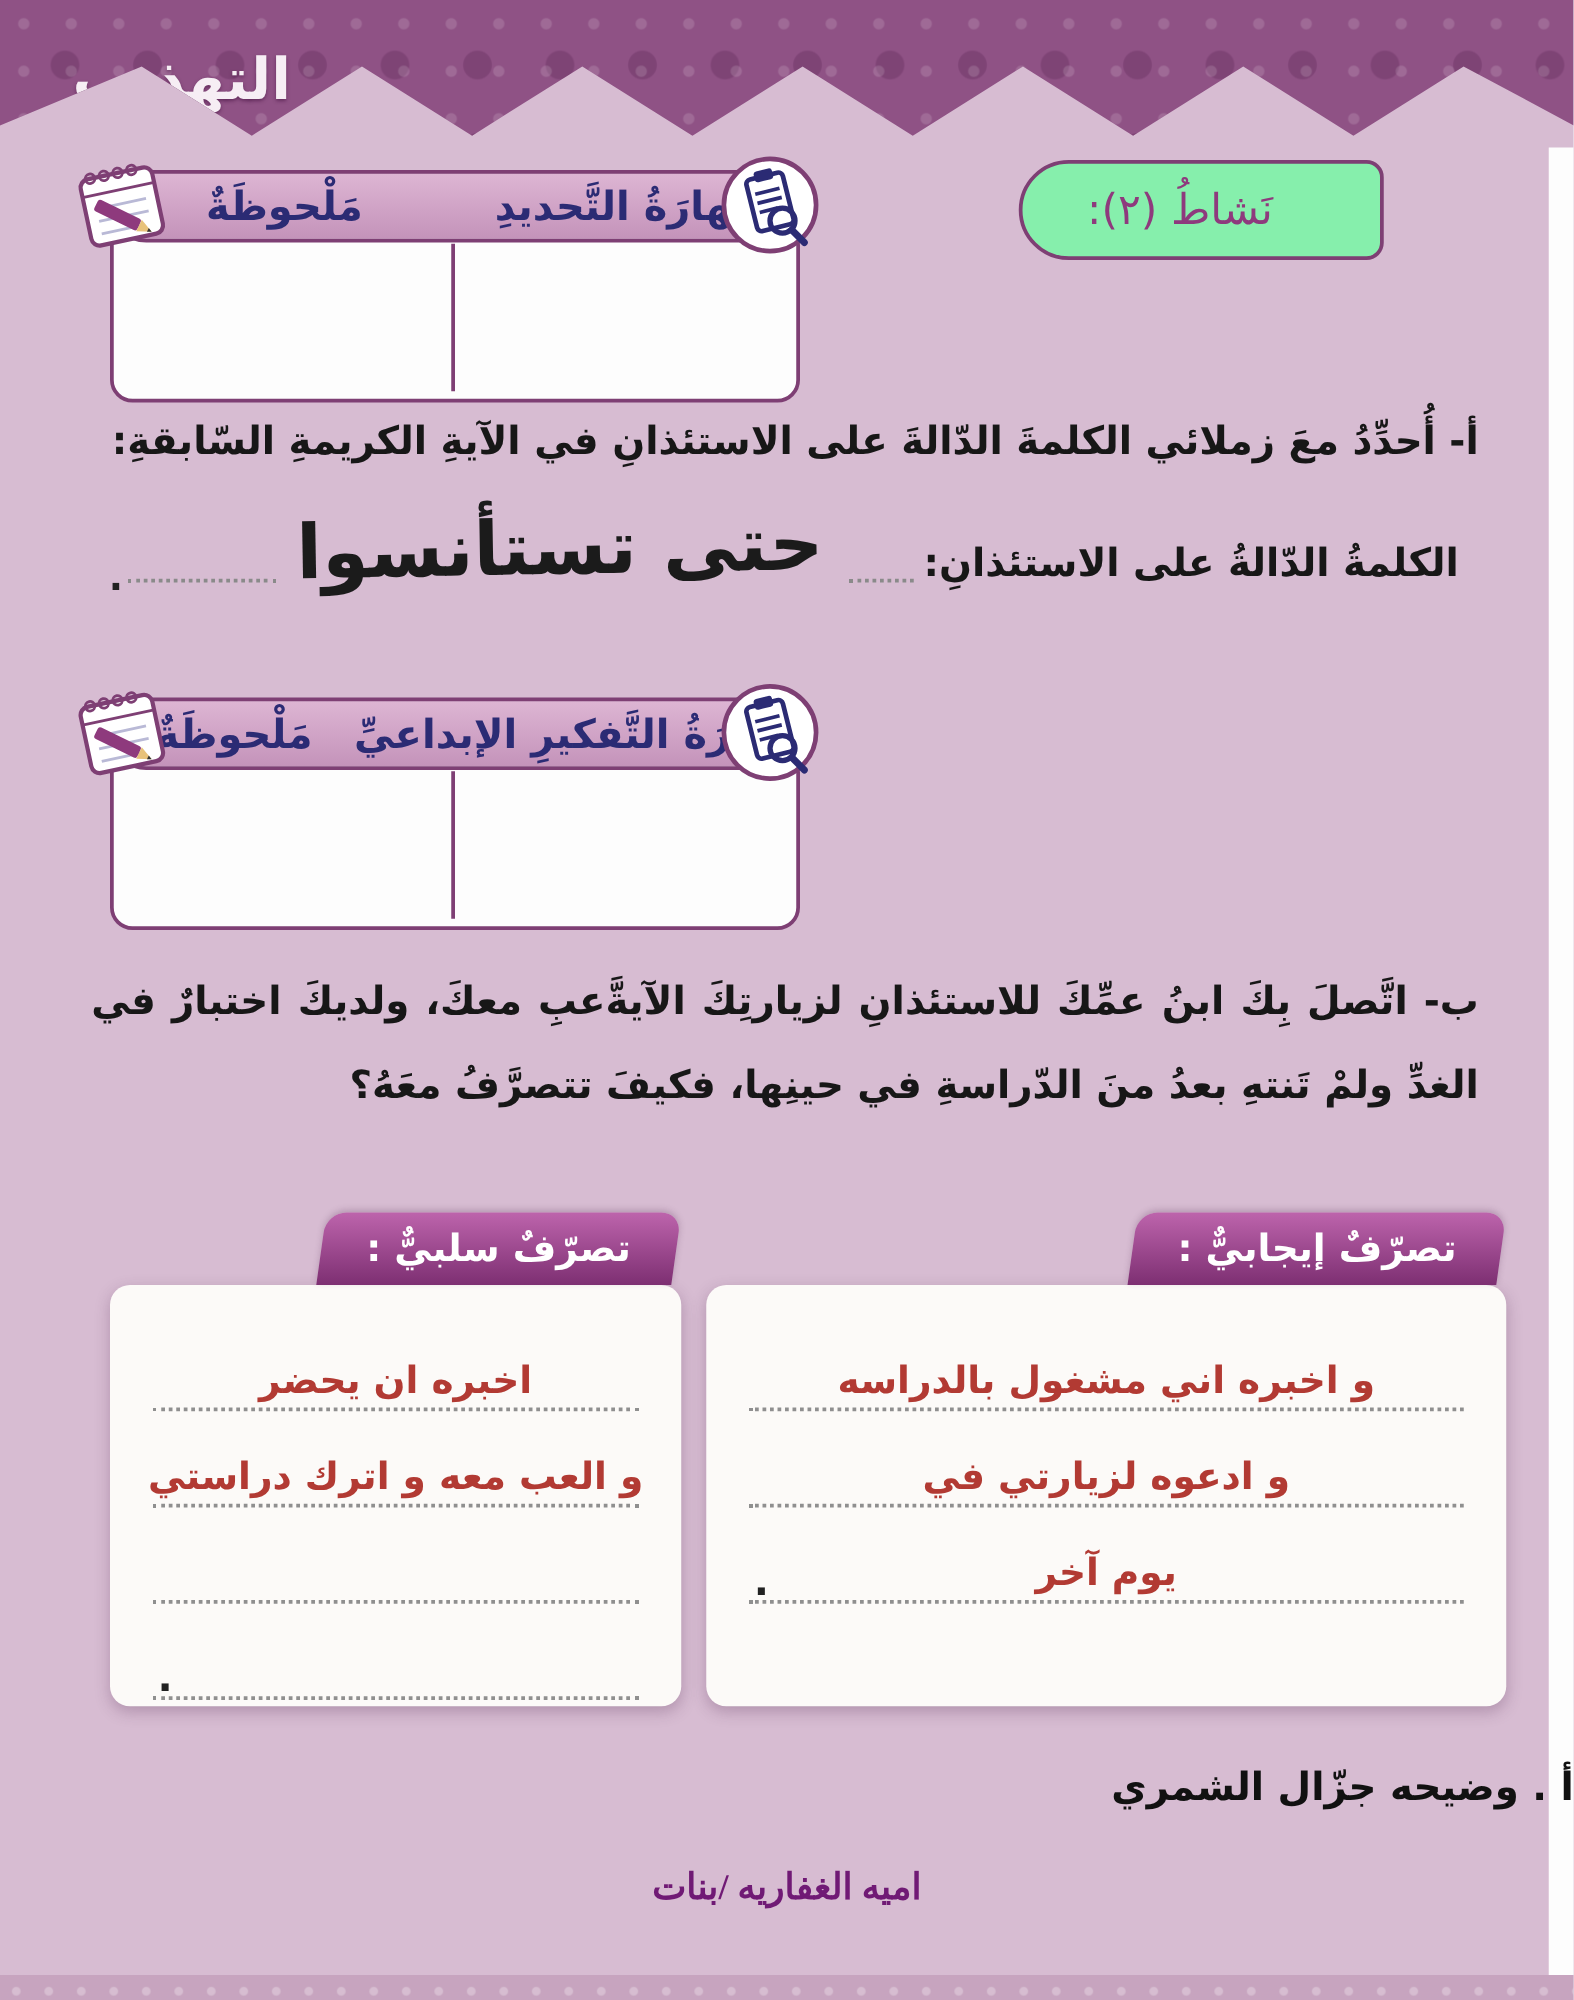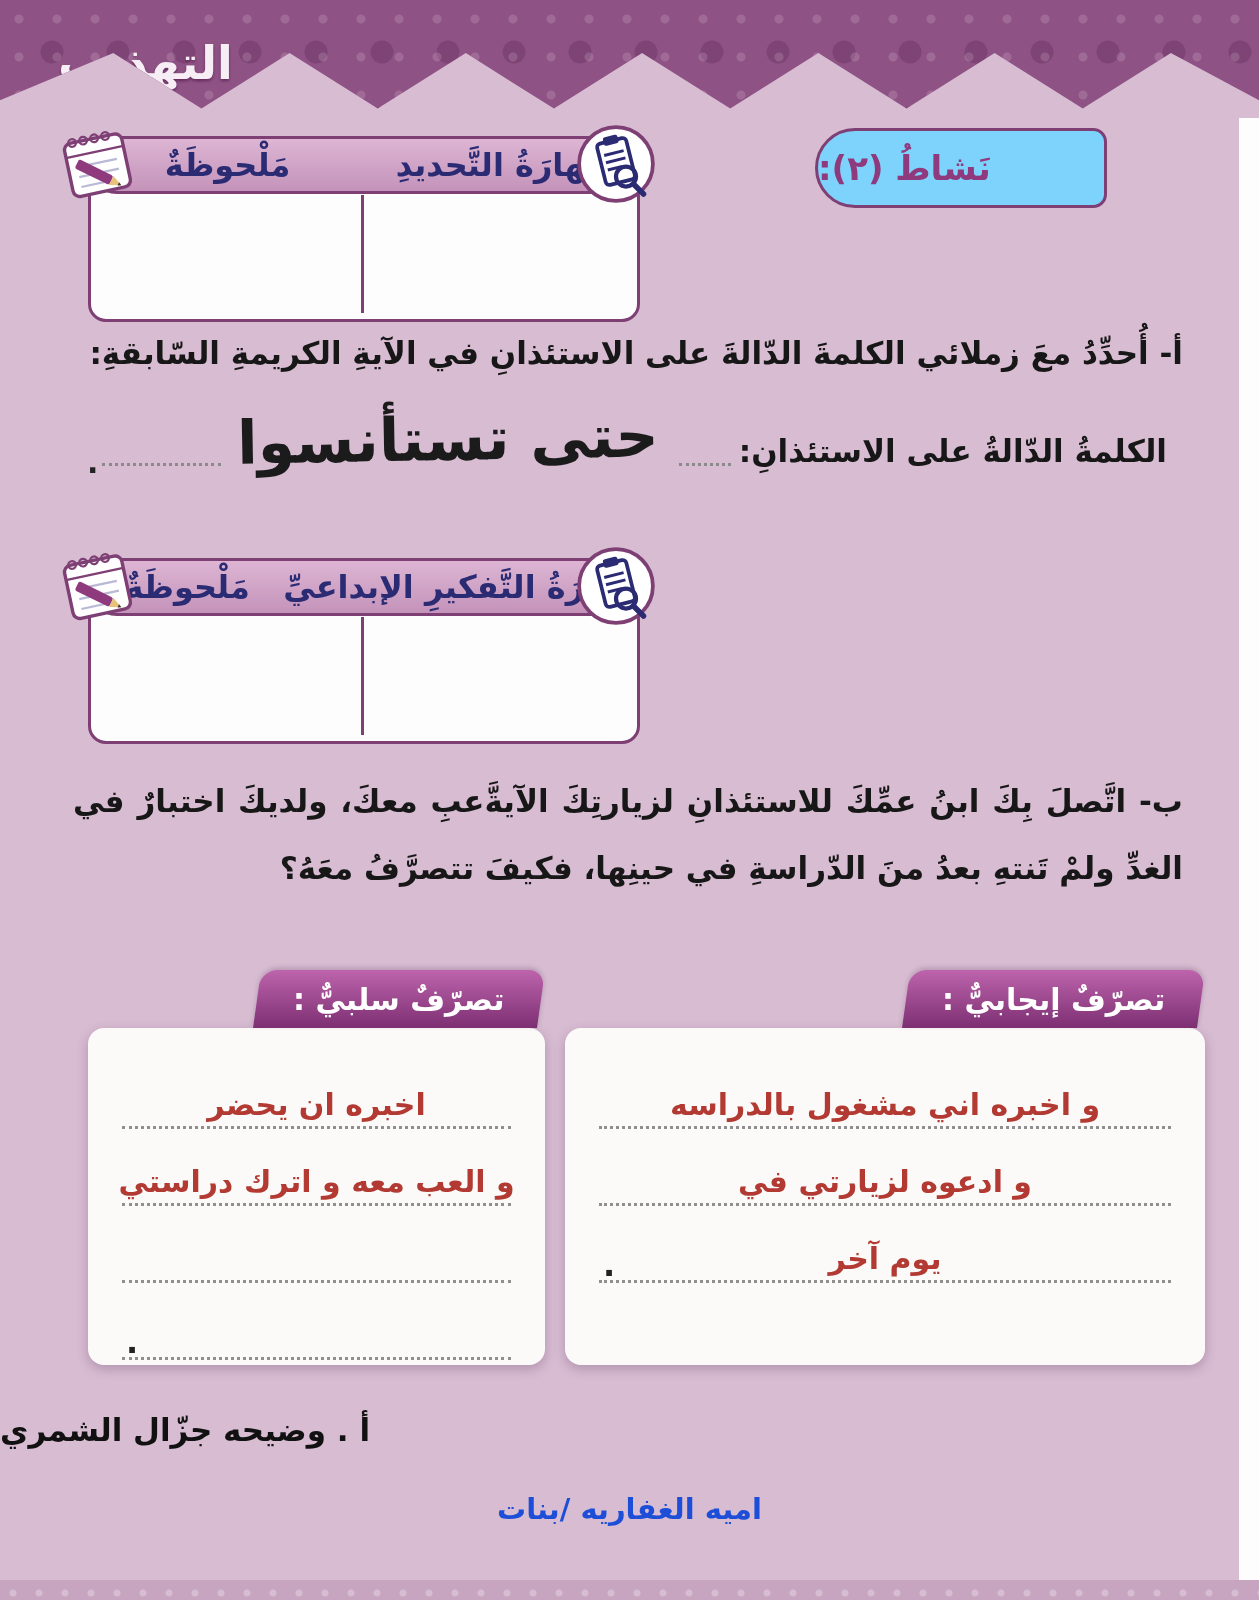--- a/index.html
+++ b/index.html
@@ -34,26 +34,26 @@
   .bottom-strip {
     position:absolute; bottom:0; left:0; width:100%; height:20px;
     background-color:#c7a4bf;
     background-image:radial-gradient(circle, rgba(255,255,255,0.28) 3px, transparent 4px);
     background-size:26px 26px;
   }
 
   
   .activity {
     position:absolute; top:128px; right:152px; width:292px; height:80px;
-    background:#7dd3fc; border:3px solid #7e3f74;
+    background:#86efac; border:3px solid #7e3f74;
     border-radius:64px 22px 22px 64px;
     box-sizing:border-box;
-    display:flex; align-items:center; justify-content:flex-end;
+    display:flex; align-items:center; justify-content:center;
     padding-right:34px;
-    font-size:34px; font-weight:bold; color:#8e3a7d;
+    font-size:34px; font-weight:normal; color:#8e3a7d;
   }
 
   
   .skill-table { position:absolute; width:552px; }
   .skill-table.t1 { left:88px; top:136px; }
   .skill-table.t2 { left:88px; top:558px; }
   .st-header {
     position:relative; height:58px; z-index:2; box-sizing:border-box;
     background:linear-gradient(180deg,#ddb5d3,#c493ba);
     border:3px solid #7e3f74; border-radius:32px;
@@ -122,24 +122,24 @@
     position:relative; height:70px; padding-bottom:4px;
     border-bottom:3px dotted #8f8f8f;
     display:flex; align-items:flex-end; justify-content:center;
     font-size:30px; font-weight:bold; color:#b23a33; white-space:nowrap;
   }
   .ans-row .row-period {
     position:absolute; left:4px; bottom:-4px; color:#222; font-size:32px;
   }
 
   
-  .teacher { position:absolute; top:1412px; left:0; width:100%; text-align:left;
+  .teacher { position:absolute; top:1412px; left:0; width:100%; text-align:right;
              font-size:31px; font-weight:bold; color:#111; }
   .school  { position:absolute; top:1492px; left:0; width:100%; text-align:center;
-             font-size:29px; font-weight:bold; color:#1d4ed8; }
+             font-size:29px; font-weight:bold; color:#701a75;font-family:Liberation Serif, serif; }
 
   .dome { position:absolute; left:48px; top:1448px; width:118px; height:152px; z-index:2; }
   .dome .num {
     position:absolute; bottom:24px; left:0; width:100%; text-align:center;
     color:#fff; font-size:36px; font-weight:bold;
   }
 </style>
 </head>
 <body>
 

